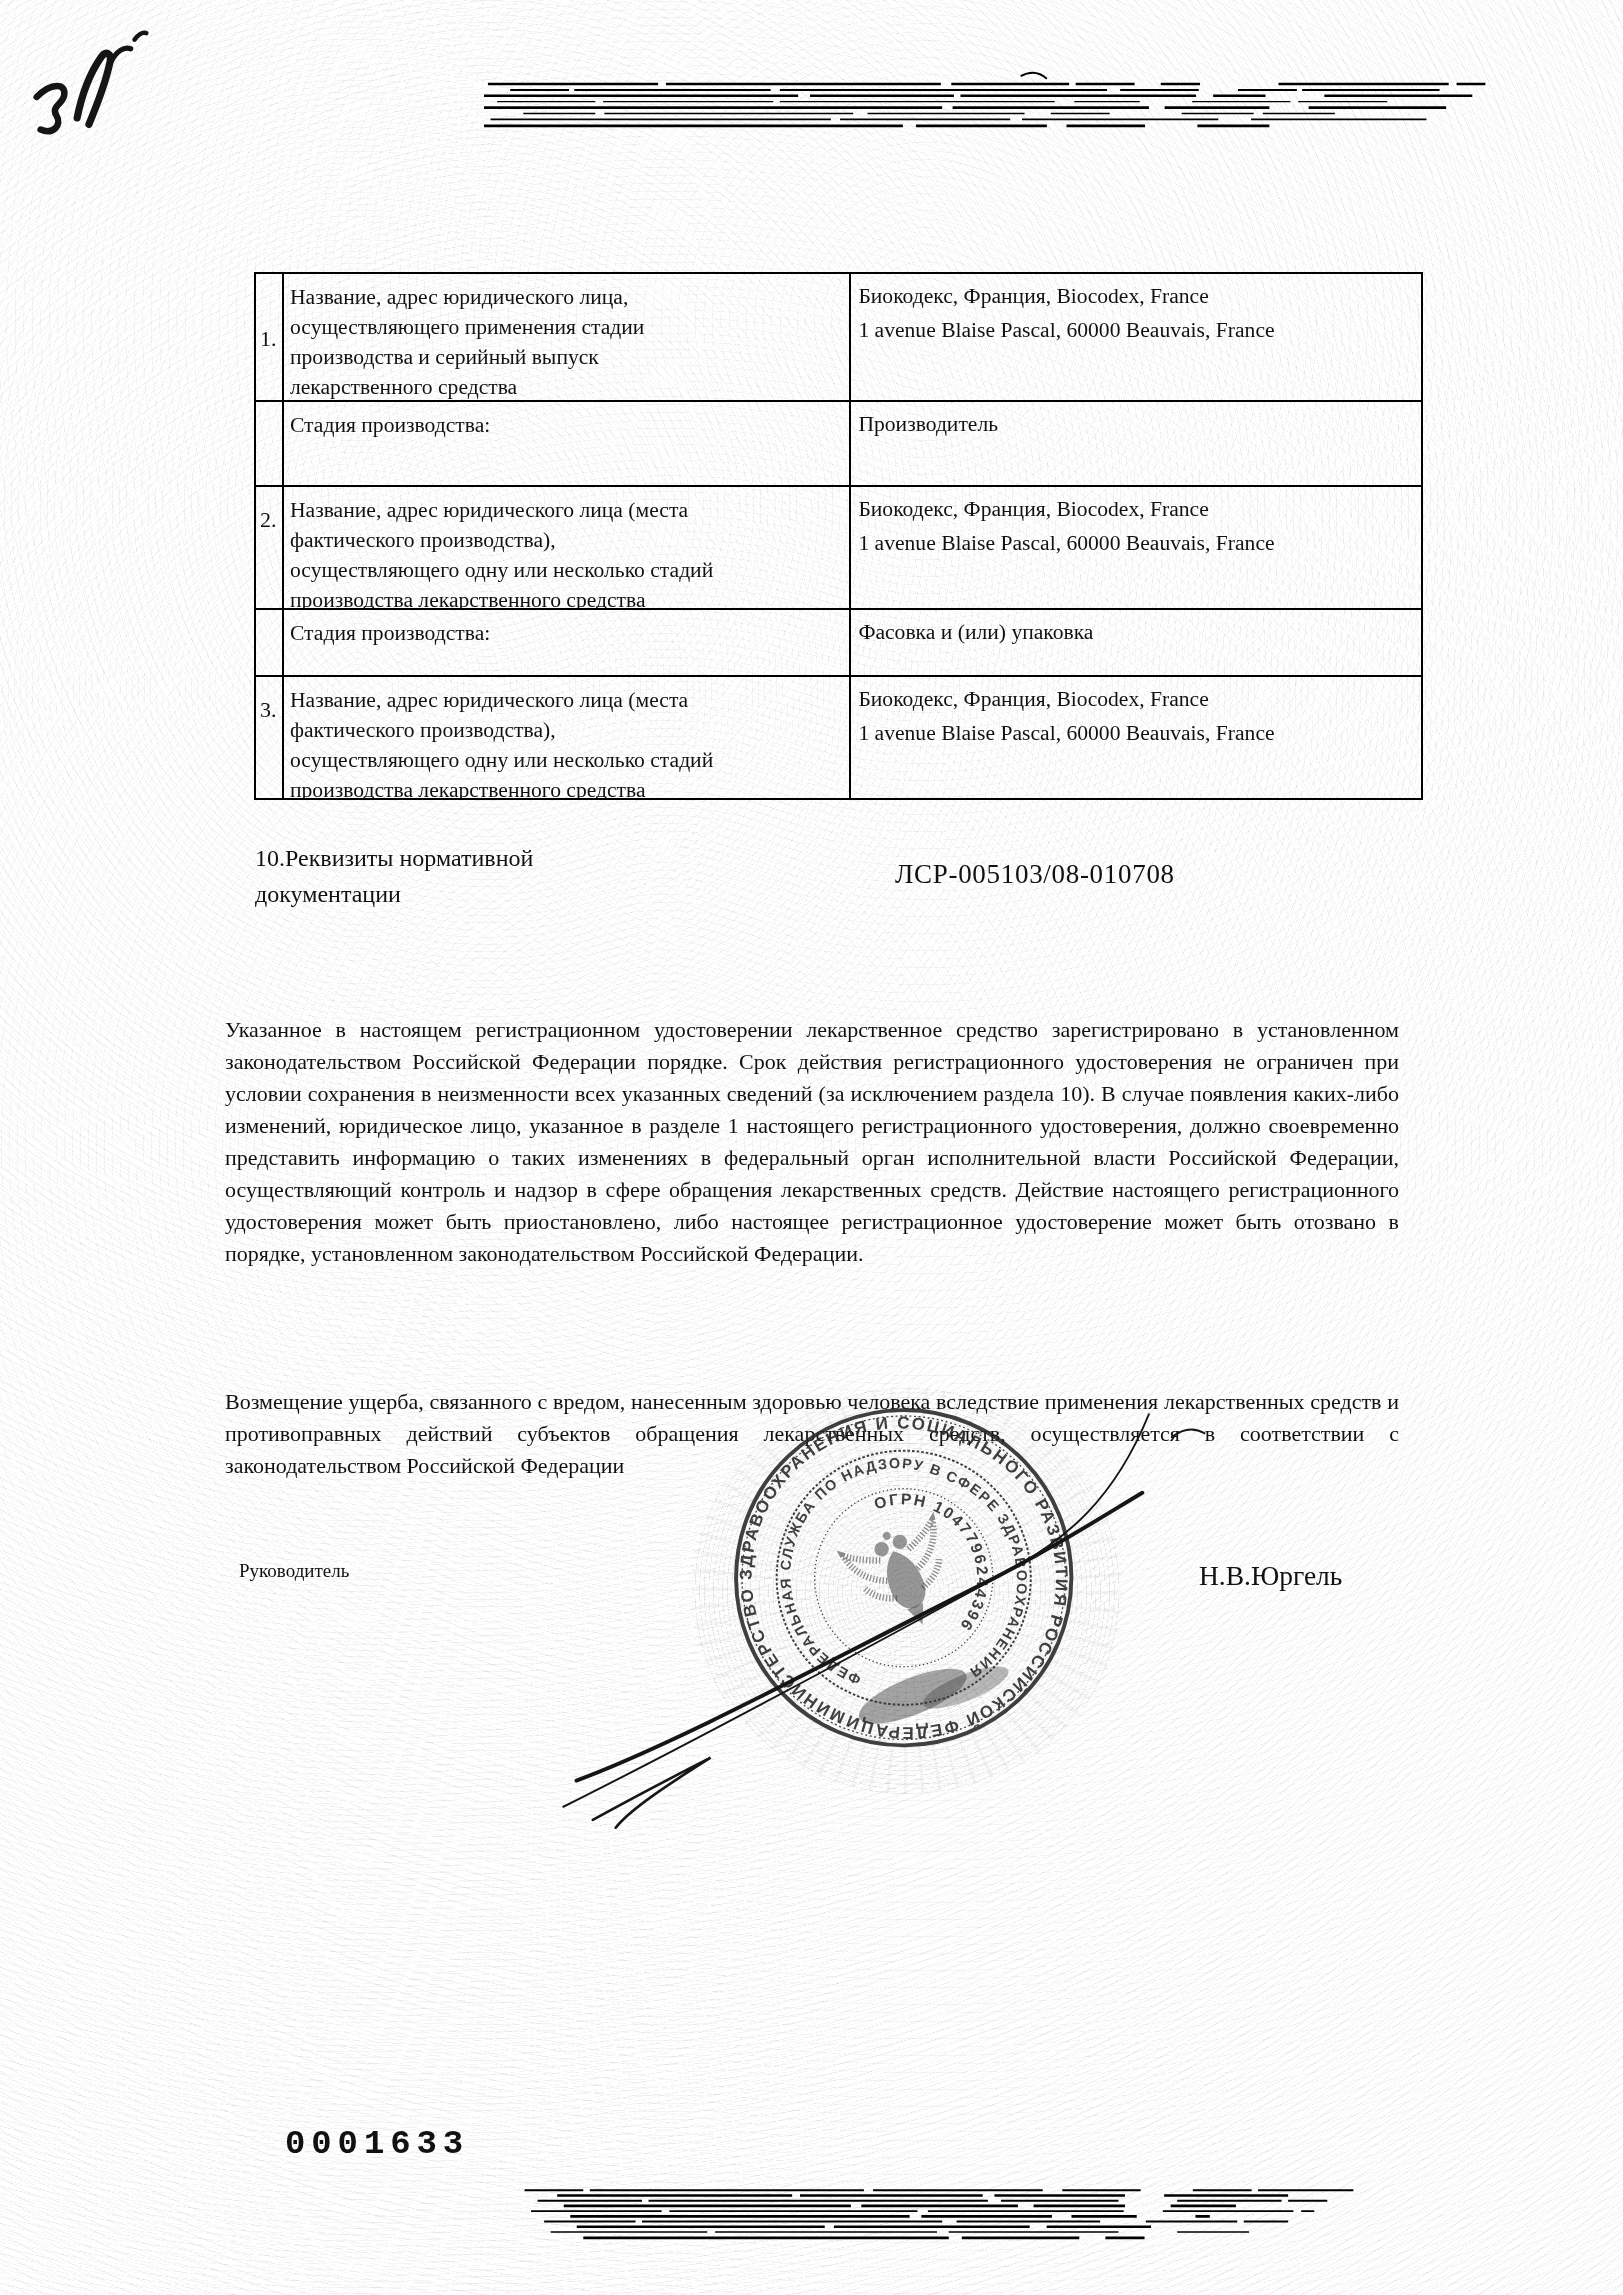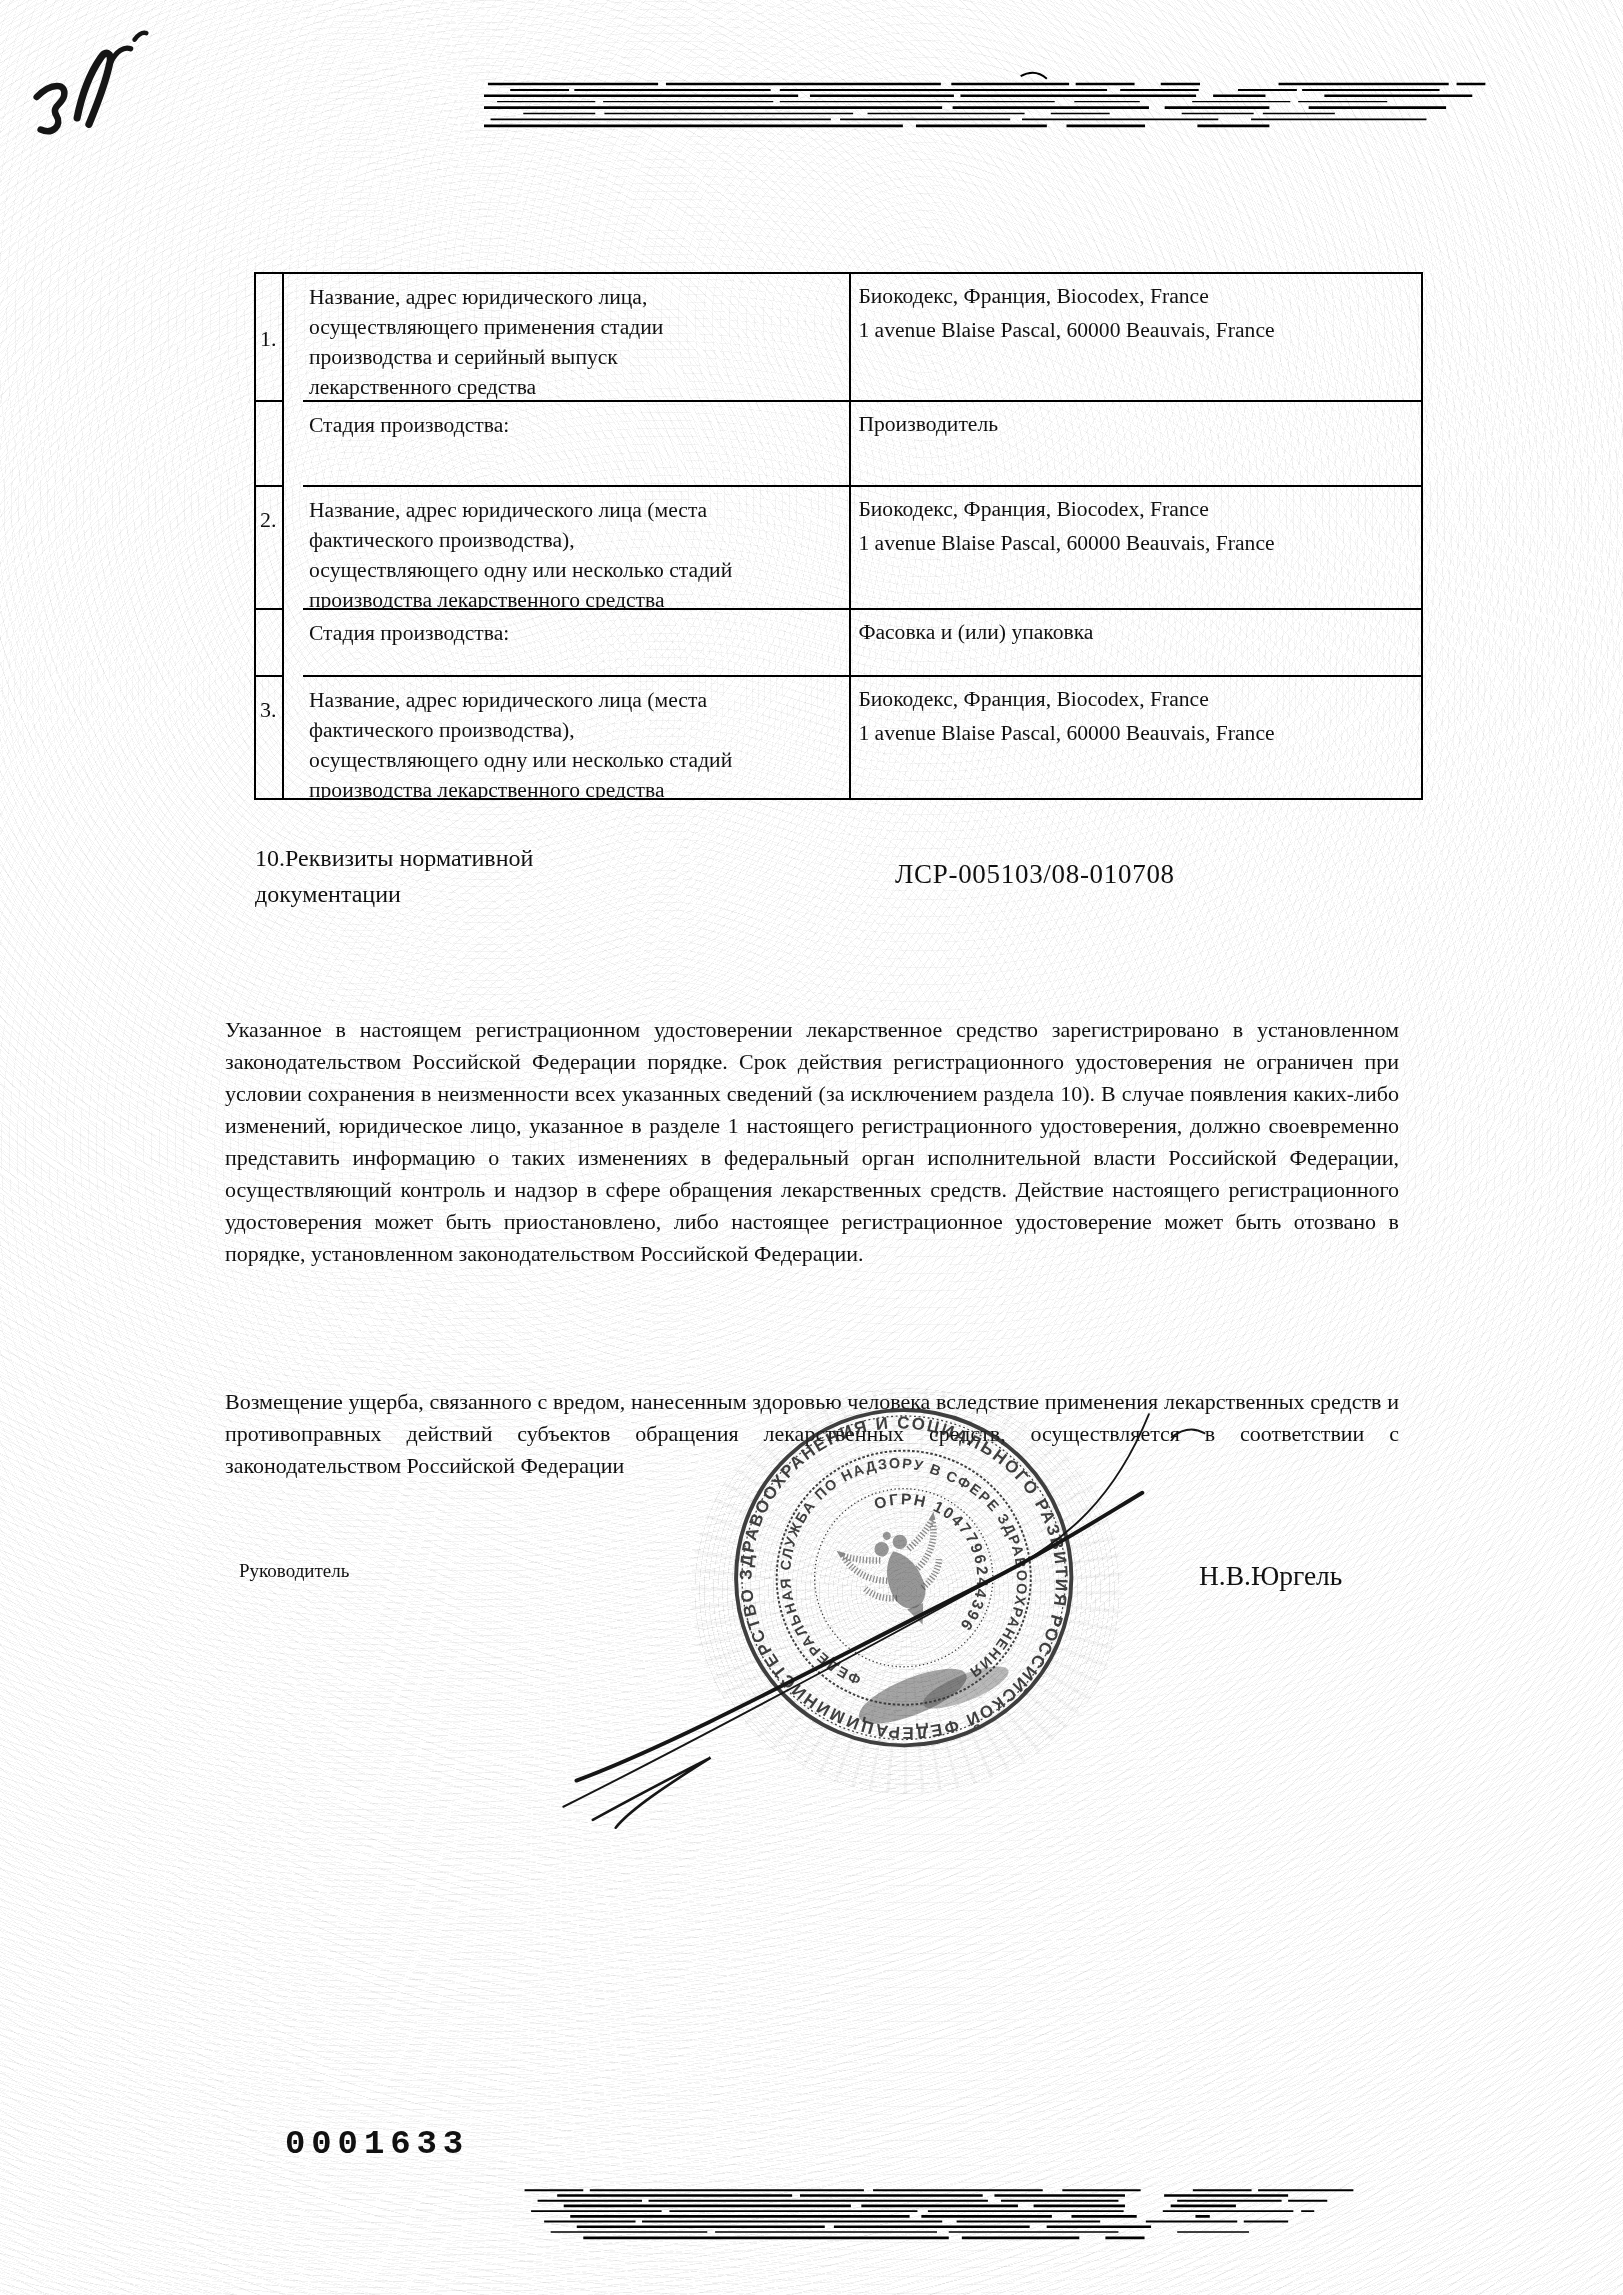--- a/index.html
+++ b/index.html
@@ -24,21 +24,21 @@
     grid-template-rows:128px 85px 123px 67px 121px;
     border:2.6px solid #000;
     font-size:21.6px; line-height:30px;
   }
   .cell { border-right:2px solid #000; border-bottom:2px solid #000; overflow:hidden; }
   .cell.last-col { border-right:none; }
   .cell.last-row { border-bottom:none; }
   .cell.num { padding:3.9px 1.3px 0 3.9px; font-size:22px; }
   .cell.num.mid { display:flex; align-items:center; }
   .cell.num.toppad { padding-top:18.3px; }
-  .cell.lbl { padding:7.9px 6.5px 0 6.5px;margin-left:19px; }
+  .cell.lbl { padding:7.9px 6.5px 0 6.5px; }
   .cell.val { padding:6.5px 3.9px 0 7.9px; }
   .val .vline2 { display:block; margin-top:4px; }
   .val .vline1 { display:block; }
   .lbl span { display:block; }
 
   
   .sec10-heading {
     position:absolute; left:255px; top:840px; width:380px;
     font-weight:normal; font-size:24px; line-height:36px;
   }

